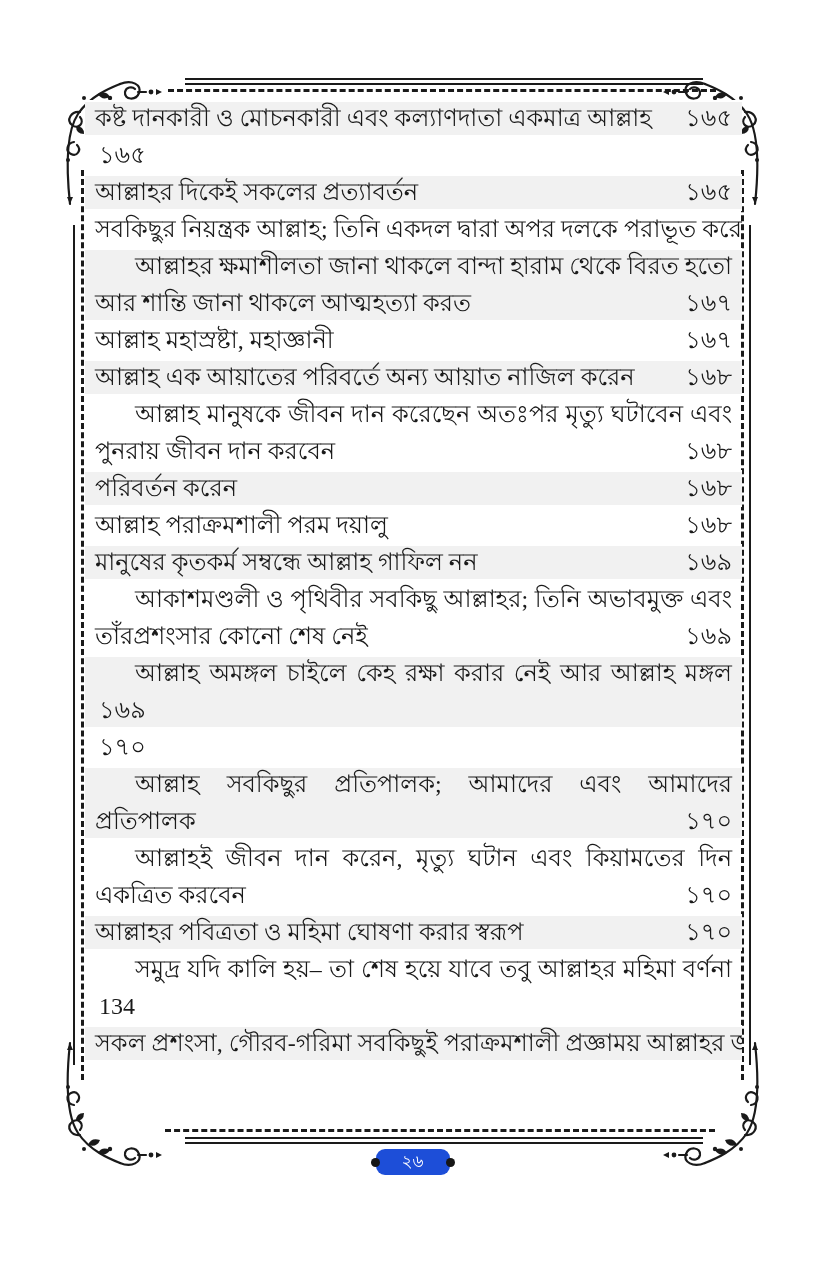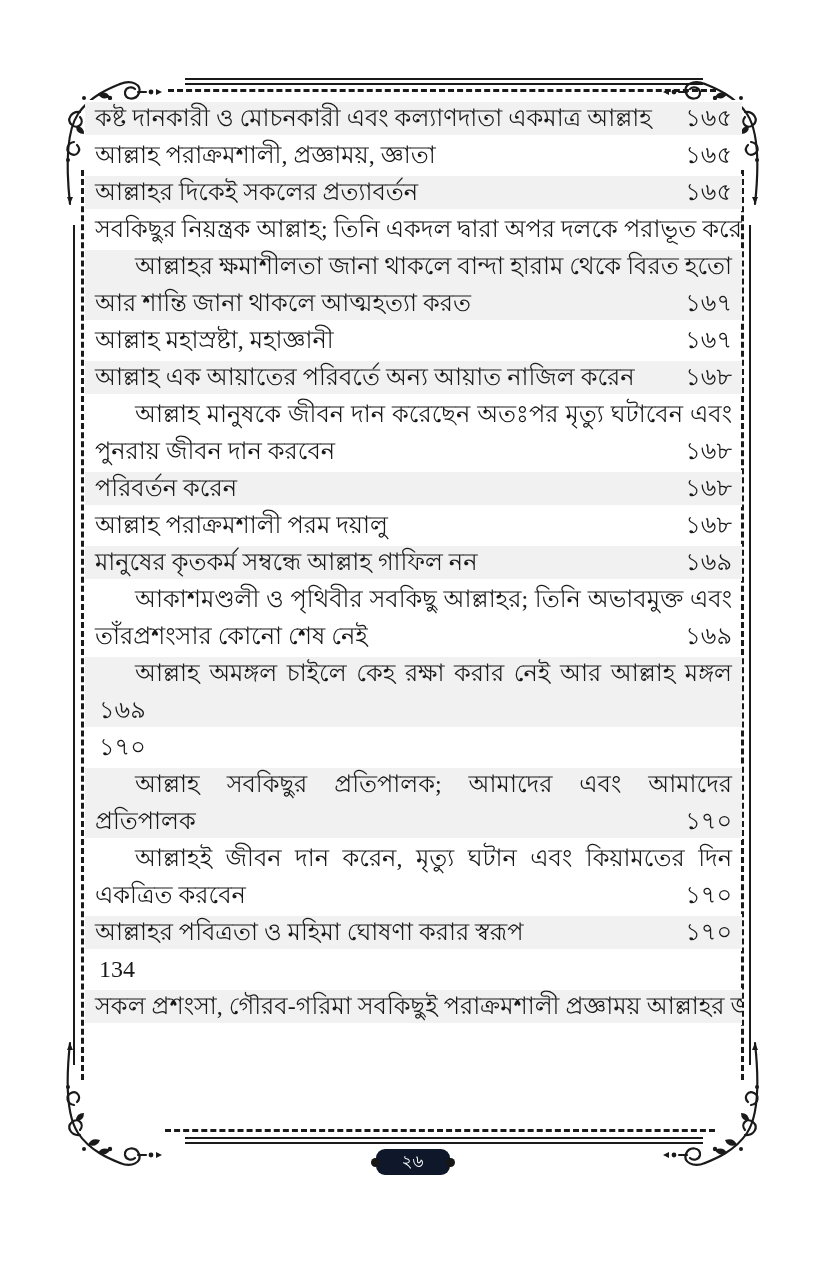--- a/index.html
+++ b/index.html
@@ -29,21 +29,21 @@
   .entry{position:relative;}
   .entry.shaded{background:#f1f1f1;box-shadow:inset 0 2px 0 #ffffff,inset 0 -2px 0 #ffffff;}
   .line{height:37px;line-height:37px;padding:0 10px;white-space:nowrap;overflow:hidden;}
   .line.last{display:flex;justify-content:space-between;}
   .line.wrap{text-align:justify;text-align-last:justify;white-space:normal;margin-left:40px;}
   .pg{margin-left:4px;}
   
   #page-badge{
     position:absolute;left:50%;top:1149px;transform:translateX(-50%);
     min-width:58px;height:26px;line-height:26px;
-    background:#0f172a;color:#ffffff;text-align:center;
+    background:#1d4ed8;color:#ffffff;text-align:center;
     font-size:17px;border-radius:9px;padding:0 8px;
   }
   #page-badge::before,#page-badge::after{
     content:"";position:absolute;top:50%;width:9px;height:9px;margin-top:-4.5px;
     background:#161616;border-radius:50%;
   }
   #page-badge::before{left:-5px;}
   #page-badge::after{right:-5px;}
 </style>
 </head>
@@ -137,21 +137,20 @@
 
   <div id="toc">
       <div class="entry shaded">
         <div class="line last">
           <span class="ttl">কষ্ট দানকারী ও মোচনকারী এবং কল্যাণদাতা একমাত্র আল্লাহ</span>
           <span class="pg">১৬৫</span>
         </div>
       </div>
       <div class="entry">
         <div class="line last">
-          <span class="ttl">আল্লাহ পরাক্রমশালী, প্রজ্ঞাময়, জ্ঞাতা</span>
           <span class="pg">১৬৫</span>
         </div>
       </div>
       <div class="entry shaded">
         <div class="line last">
           <span class="ttl">আল্লাহর দিকেই সকলের প্রত্যাবর্তন</span>
           <span class="pg">১৬৫</span>
         </div>
       </div>
       <div class="entry">
@@ -235,20 +234,21 @@
           <span class="pg">১৭০</span>
         </div>
       </div>
       <div class="entry shaded">
         <div class="line last">
           <span class="ttl">আল্লাহর পবিত্রতা ও মহিমা ঘোষণা করার স্বরূপ</span>
           <span class="pg">১৭০</span>
         </div>
       </div>
       <div class="entry">
+        <div class="line wrap"><span class="ttl">সমুদ্র যদি কালি হয়– তা শেষ হয়ে যাবে তবু আল্লাহর মহিমা বর্ণনা</span></div>
         <div class="line last">
           <span class="pg">134</span>
         </div>
       </div>
       <div class="entry shaded">
         <div class="line last">
           <span class="ttl">সকল প্রশংসা, গৌরব-গরিমা সবকিছুই পরাক্রমশালী প্রজ্ঞাময় আল্লাহর জন্য</span>
         </div>
       </div>
     </div>

